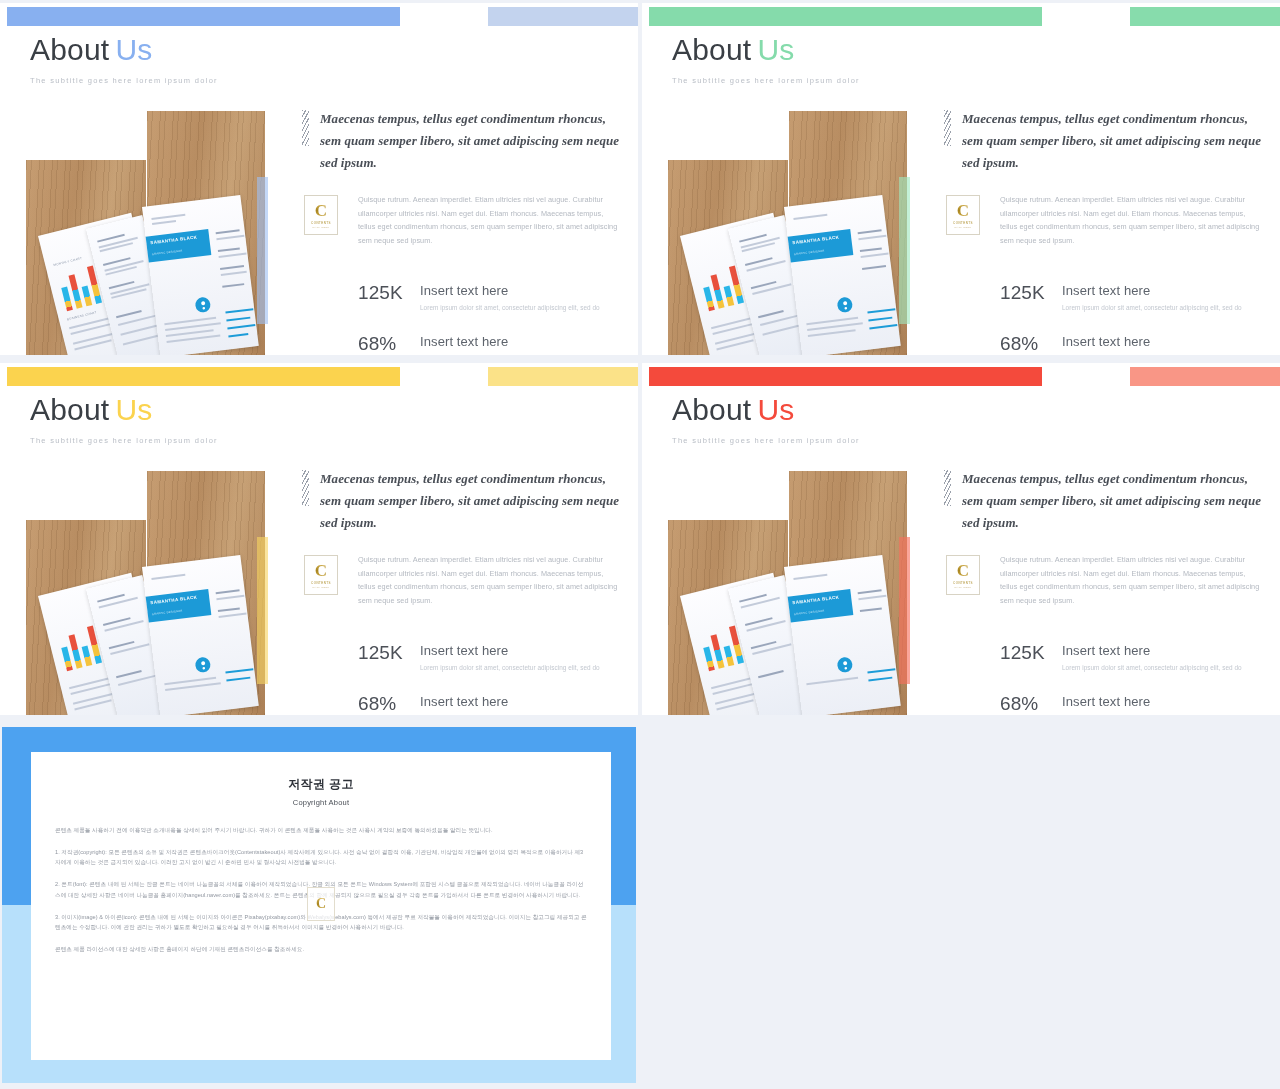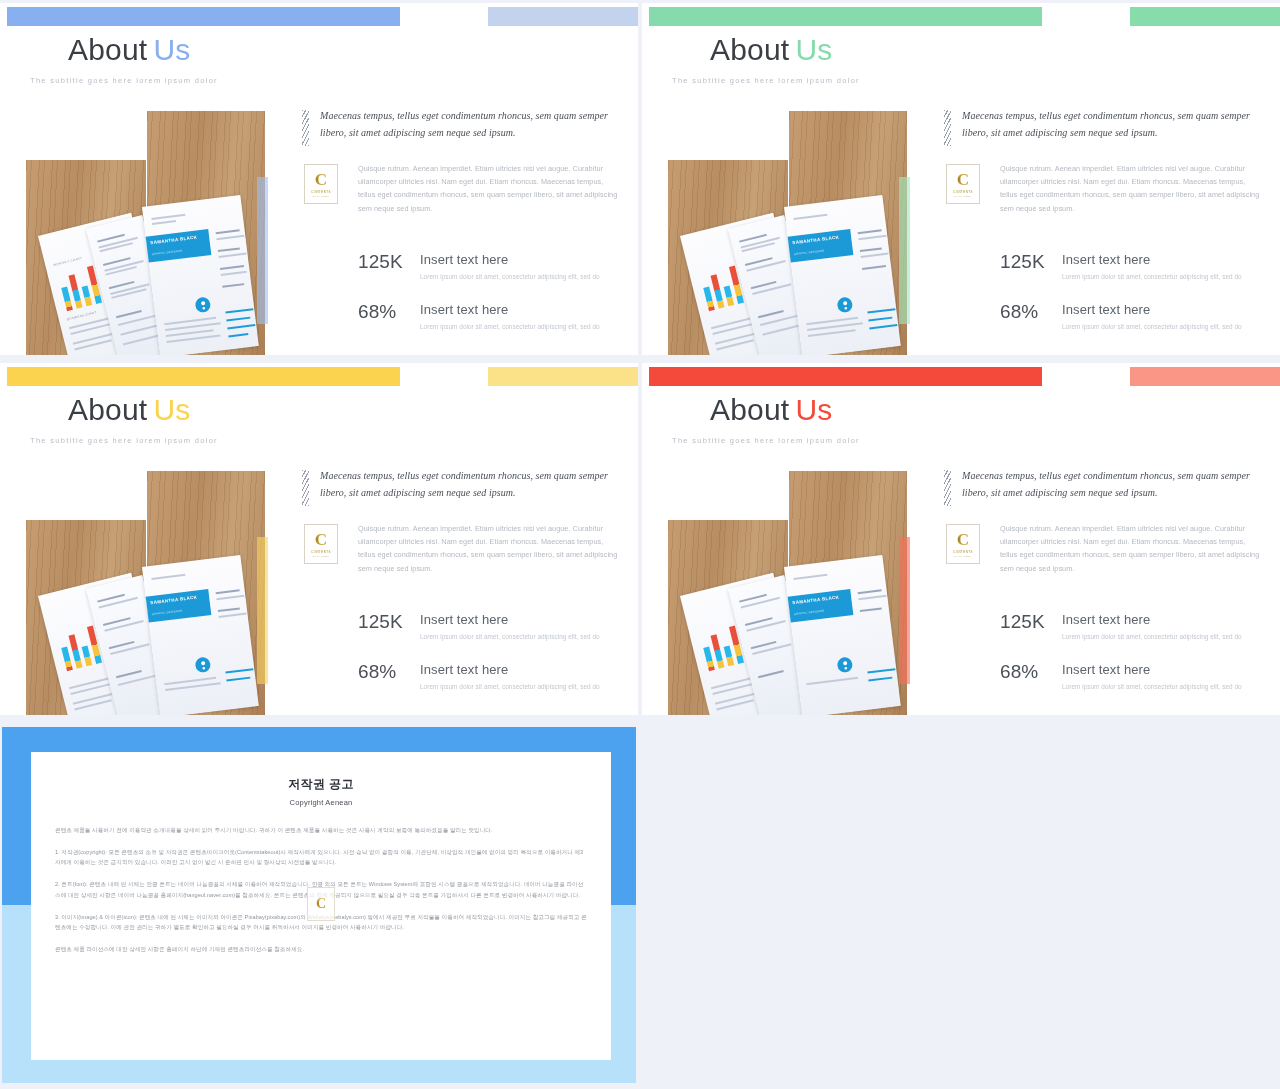--- a/index.html
+++ b/index.html
@@ -29,21 +29,21 @@
   }
   .topbar-side {
     position: absolute; left: 488px; top: 4px;
     width: 150px; height: 19px;
   }
 
   
   .titlewrap { position: absolute; left: 30px; top: 30px; }
   .title {
     font-size: 30px; font-weight: 400; letter-spacing: .2px;
-    color: #3a3f45; line-height: 1.1; white-space: nowrap; margin-left: 38px;
+    color: #3a3f45; line-height: 1.1; white-space: nowrap;
   }
   .title .accent { margin-left: 6px; }
   .subtitle {
     margin-top: 10px;
     font-size: 7.5px; color: #b9bec6; letter-spacing: 1.3px;
     white-space: nowrap;
   }
 
   
   .photo {
@@ -127,22 +127,22 @@
   
   .rightcol { position: absolute; left: 300px; top: 105px; width: 322px; }
   .quoteblock { position: relative; padding-left: 20px; }
   .hatch {
     position: absolute; left: 2px; top: 2px; width: 7px; height: 36px;
     background: repeating-linear-gradient(-62deg,
       #9aa0ab 0px, #9aa0ab 1px, transparent 1px, transparent 3.2px);
   }
   .quote {
     font-family: "Liberation Serif", serif;
-    font-style: italic; font-weight: 400;
-    font-size: 10px; line-height: 1.68; color: #4a4f57;
+    font-style: italic; font-weight: 700;
+    font-size: 13px; line-height: 1.68; color: #4a4f57;
     letter-spacing: .05px;
   }
   .logo-row { position: relative; margin-top: 20px; padding-left: 58px; min-height: 70px; }
   .logo {
     position: absolute; left: 4px; top: 2px;
     width: 34px; height: 40px;
     border: 1px solid #d8d3c4; background: #fff;
     display: flex; flex-direction: column;
     align-items: center; justify-content: center;
   }
@@ -573,21 +573,21 @@
         </div>
       </div>
     </div>
   </div>
 
   <div class="copyslide">
     <div class="copyframe-top"></div>
     <div class="copyframe-bot"></div>
     <div class="copysheet">
       <div class="copy-h1">저작권 공고</div>
-      <div class="copy-h2">Copyright Aenean</div>
+      <div class="copy-h2">Copyright About</div>
       <div class="copy-body">
         <div class="copy-watermark">
           <div class="c">C</div>
         </div>
         <p class="copy-p">콘텐츠 제품을 사용하기 전에 이용약관 소개내용을 상세히 읽어 주시기 바랍니다. 귀하가 이 콘텐츠 제품을 사용하는 것은 사용시 계약의 보증에 동의하셨음을 알리는 뜻입니다.</p>
         <p class="copy-p">1. 저작권(copyright): 모든 콘텐츠의 소유 및 저작권은 콘텐츠바이크어웃(Contentstakeout)사 제작사에게 있으니다. 사전 승낙 없이 결합적 이용, 기관단체, 비상업적 개인물에 없이의 영리 목적으로 이용하거나 제3자에게 이용하는 것은 금지되어 있습니다. 이러한 고지 없이 받긴 시 준하면 민사 및 형사상의 사전법을 받으니다.</p>
         <p class="copy-p">2. 폰트(font): 콘텐츠 내에 된 서체는 한글 폰트는 네이버 나눔글꼴의 서체를 이용하여 제작되었습니다. 한글 외의 모든 폰트는 Windows System에 포함된 시스템 글꼴으로 제작되었습니다. 네이버 나눔글꼴 라이선스에 대한 상세한 사항은 네이버 나눔글꼴 홈페이지(hangeul.naver.com)를 참조하세요. 폰트는 콘텐츠의 함께 제공되지 않으므로 필요실 경우 각종 폰트를 가입하셔서 다른 폰트로 변경하여 사용하시기 바랍니다.</p>
         <p class="copy-p">3. 이미지(image) &amp; 아이콘(icon): 콘텐츠 내에 된 서체는 이미지와 아이콘은 Pixabay(pixabay.com)와 Webalys(webalys.com) 등에서 제공한 무료 저작물을 이용하여 제작되었습니다. 이미지는 참고그림 제공되고 콘텐츠에는 수정합니다. 이에 관한 권리는 귀하가 별도로 확인하고 필요하실 경우 여시를 취득하셔서 이미지를 반경하여 사용하시기 바랍니다.</p>
         <p class="copy-p">콘텐츠 제품 라이선스에 대한 상세한 사항은 홈페이지 하단에 기재된 콘텐츠라이선스를 참조하세요.</p>
       </div>

